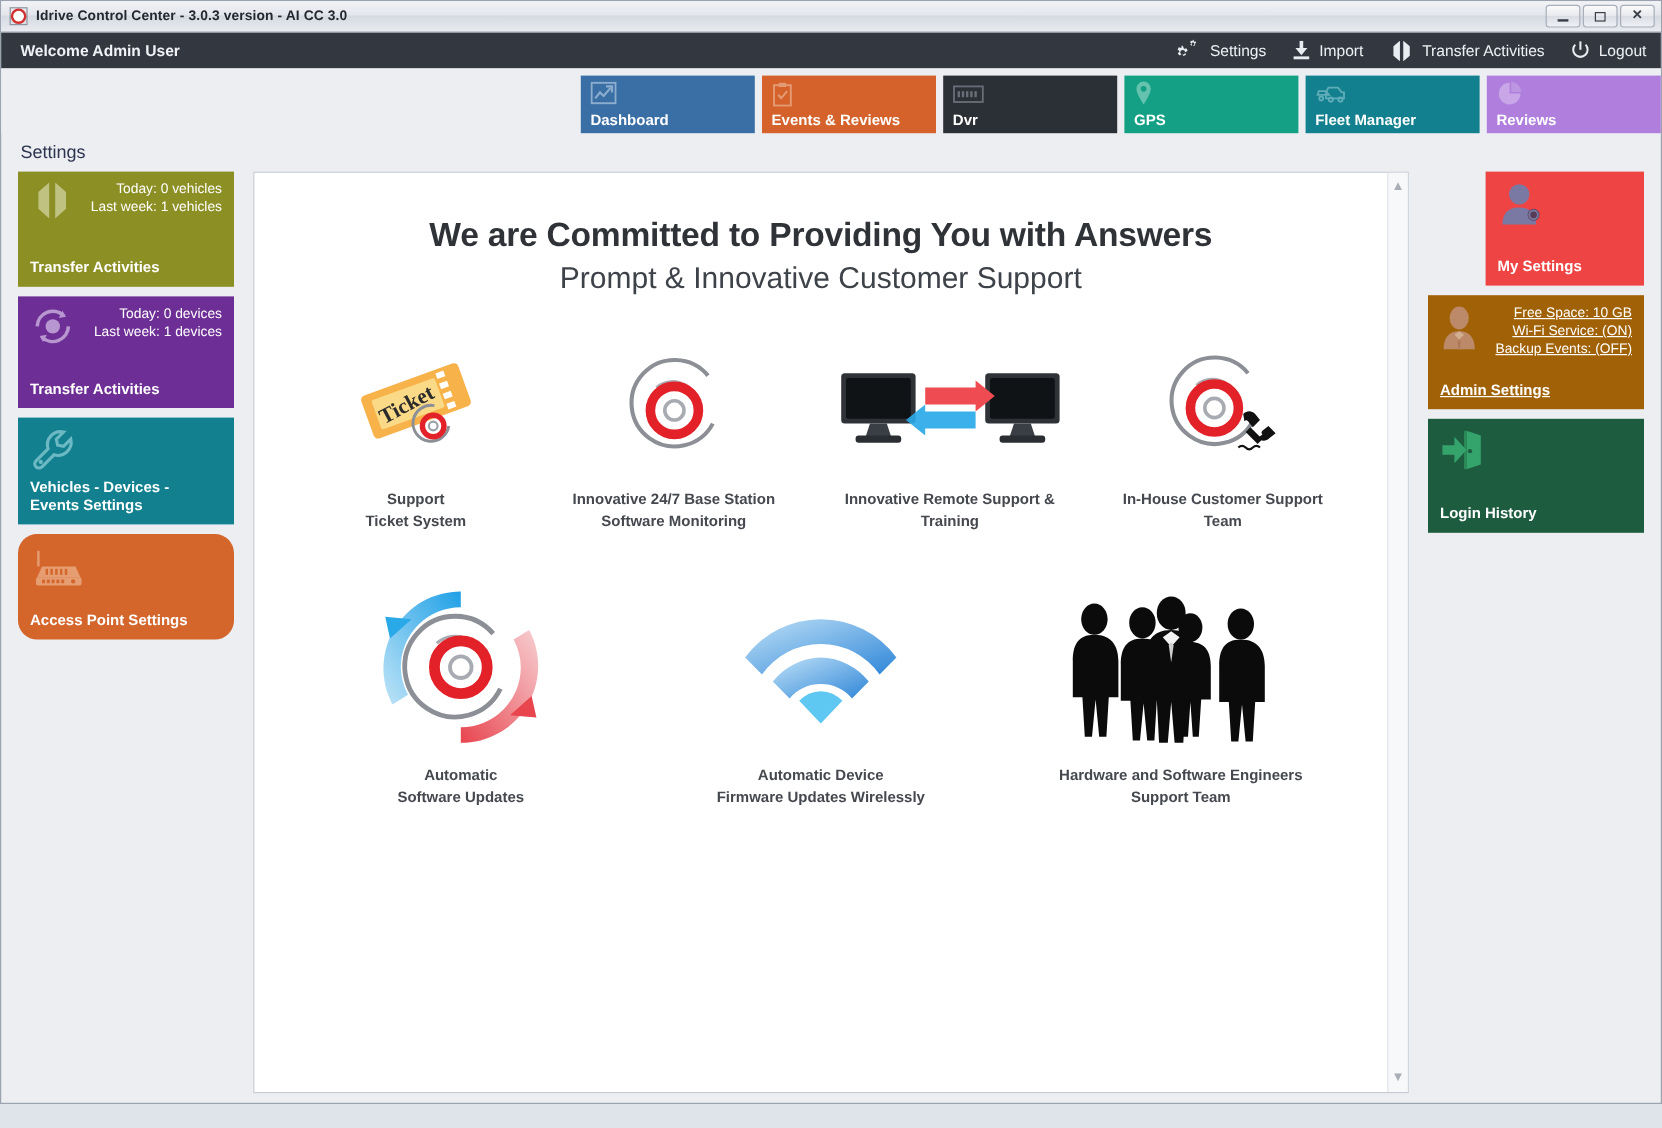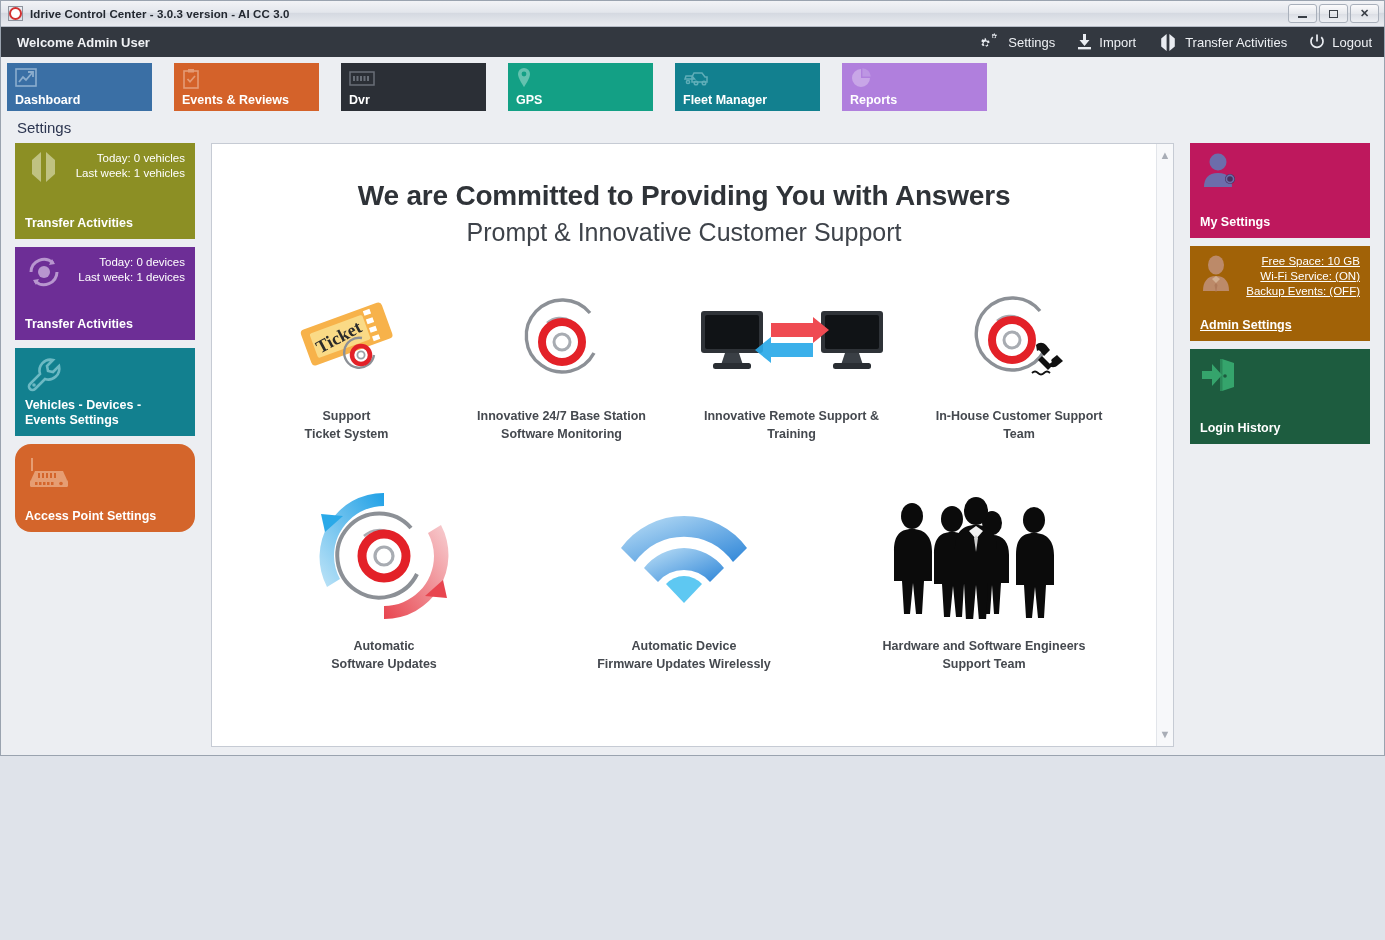--- a/index.html
+++ b/index.html
@@ -4,21 +4,21 @@
 <style>
   * { box-sizing: border-box; margin: 0; padding: 0; }
   html, body {
     width: 1385px; height: 940px;
     font-family: "Liberation Sans", sans-serif;
     background: #dfe3ea;
     overflow: hidden;
   }
   #app {
     position: relative;
-    width: 1385px; height: 756px;
+    width: 1385px; height: 920px;
     background: #eceef2;
     border: 1px solid #9aa3af;
     display: flex; flex-direction: column;
   }
 
   
   .titlebar {
     height: 26px; flex: 0 0 26px;
     background: linear-gradient(to bottom, #f2f3f6 0%, #e3e6ec 45%, #d5d9e1 50%, #e9ebf0 100%);
     border-bottom: 1px solid #b6bcc7;
@@ -63,22 +63,23 @@
   .welcome { font-size: 13px; color: #f0f2f5; font-weight: bold; }
   .header-menu { margin-left: auto; display: flex; align-items: center; gap: 22px; }
   .hm-item { display: flex; align-items: center; gap: 7px; font-size: 13px; color: #eef0f4; }
   .hm-label { line-height: 1; }
   .hm-ico { display: flex; align-items: center; justify-content: center; }
 
   
   .tabstrip {
     flex: 0 0 54px; height: 54px;
     display: flex; align-items: flex-start;
-    padding: 6px 0 0 6px; gap: 22px;
+    padding: 6px 0 0 6px; gap: 6px;
     background: #eceef2;
+    justify-content: flex-end;
   }
   .tab {
     width: 145px; height: 48px;
     position: relative;
     color: #fff;
     padding: 4px 0 0 8px;
     cursor: pointer;
   }
   .tab .tab-ico { height: 22px; display: flex; align-items: center; opacity: 0.55; }
   .tab .tab-lbl {
@@ -315,21 +316,21 @@
       <span class="tab-lbl">Fleet Manager</span>
     </div>
 
     <div class="tab" style="background:#b07fdd">
       <span class="tab-ico">
         <svg width="22" height="22" viewBox="0 0 22 22">
             <path d="M11 2a9 9 0 1 0 9 9h-9z" fill="#dcc6f0"></path>
             <path d="M12.4 1.2v8.4h8.4A9 9 0 0 0 12.4 1.2z" fill="#c9a9e8"></path>
           </svg>
       </span>
-      <span class="tab-lbl">Reports</span>
+      <span class="tab-lbl">Reviews</span>
     </div>
 
   </div>
 
   <div class="breadcrumb">Settings</div>
 
   <div class="body">
 
     <div class="side side-left">
 
@@ -609,21 +610,21 @@
 
       <div class="scrollbar">
         <span class="sb-arrow">▲</span>
         <span class="sb-track"></span>
         <span class="sb-arrow">▼</span>
       </div>
     </div>
 
     <div class="side side-right">
 
-      <div class="tile" style="background:#be185d; flex:0 0 95px;">
+      <div class="tile" style="background:#ef4444; flex:0 0 95px;margin-left:48px;">
         <div class="tile-top">
           <span class="tile-ico">
             <svg width="40" height="38" viewBox="0 0 40 38">
               <circle cx="18" cy="11" r="8.5" fill="#4d8ec9"></circle>
               <path d="M18 22c-10 0-14 6-14 14h28c0-8-4-14-14-14z" fill="#4d8ec9"></path>
               <circle cx="30" cy="28" r="5" fill="#1e3a5f"></circle>
               <circle cx="30" cy="28" r="3.6" fill="none" stroke="#4d8ec9" stroke-width="1.6"></circle>
             </svg>
           </span>
         </div>

